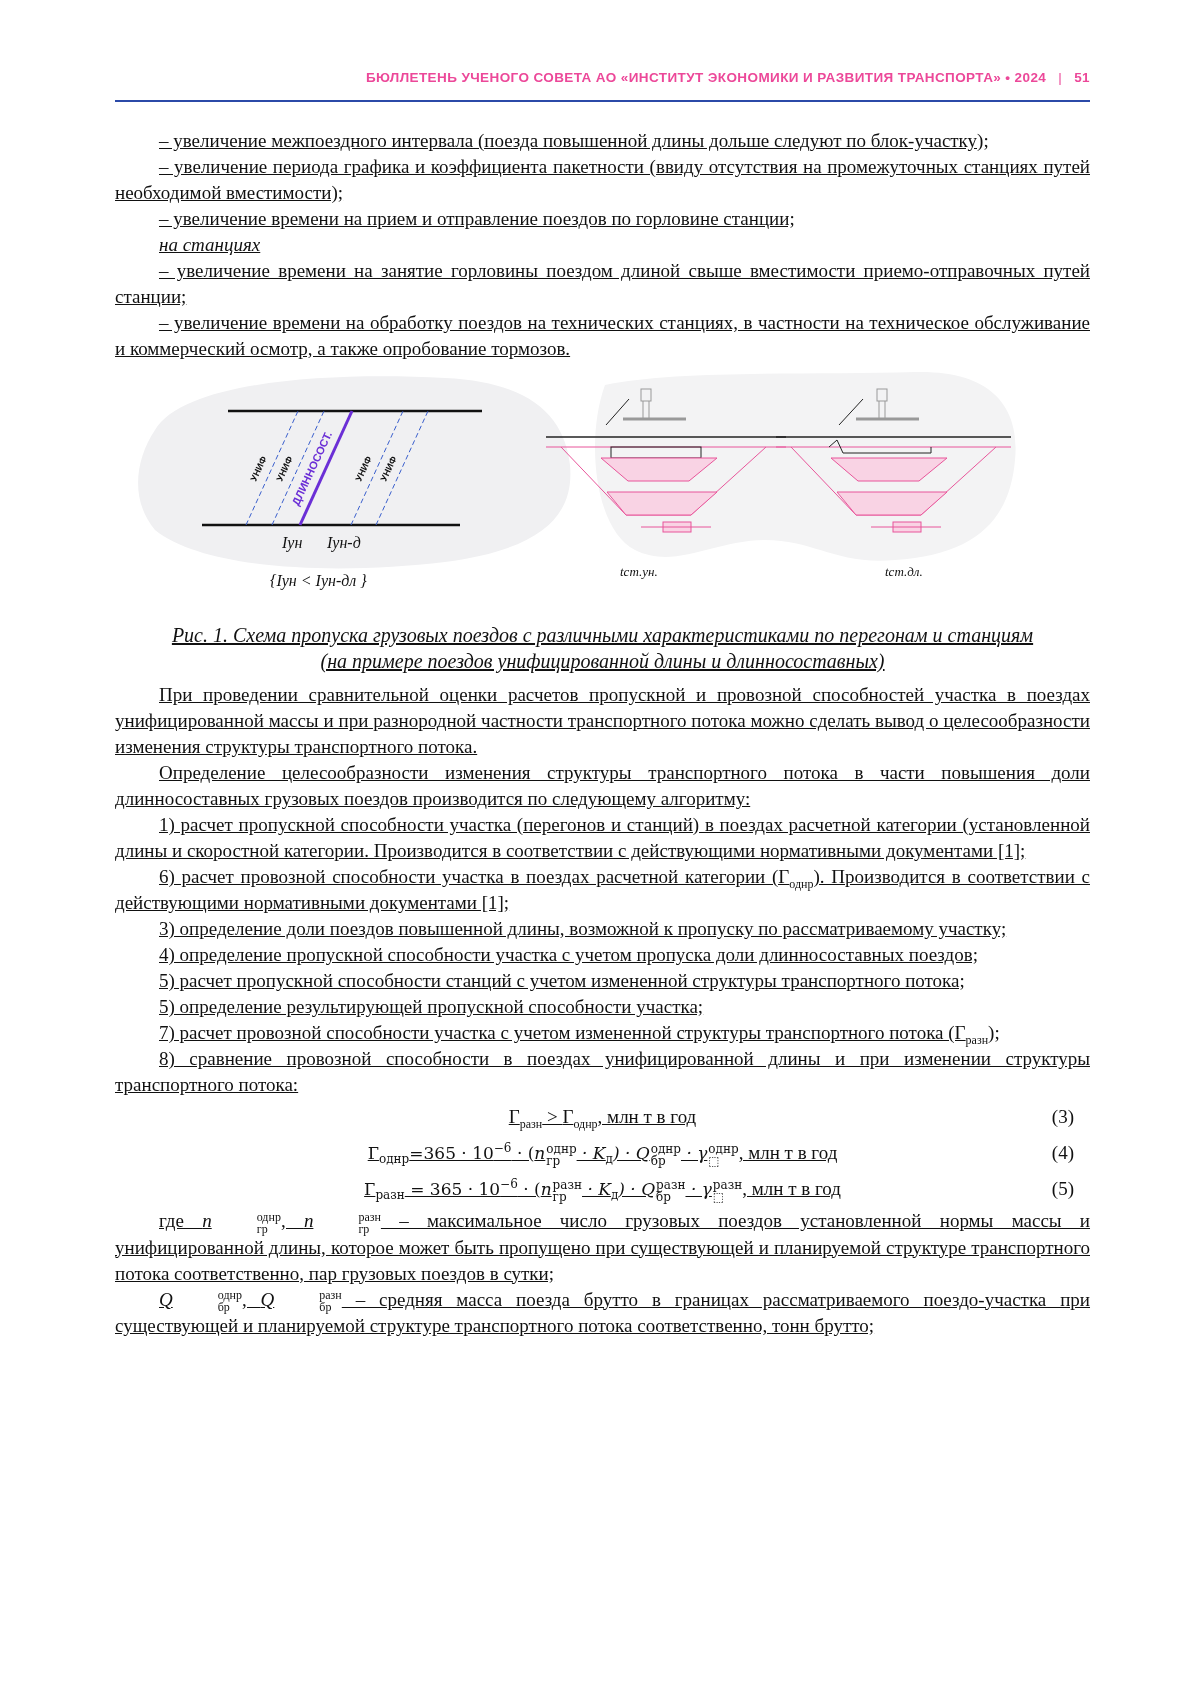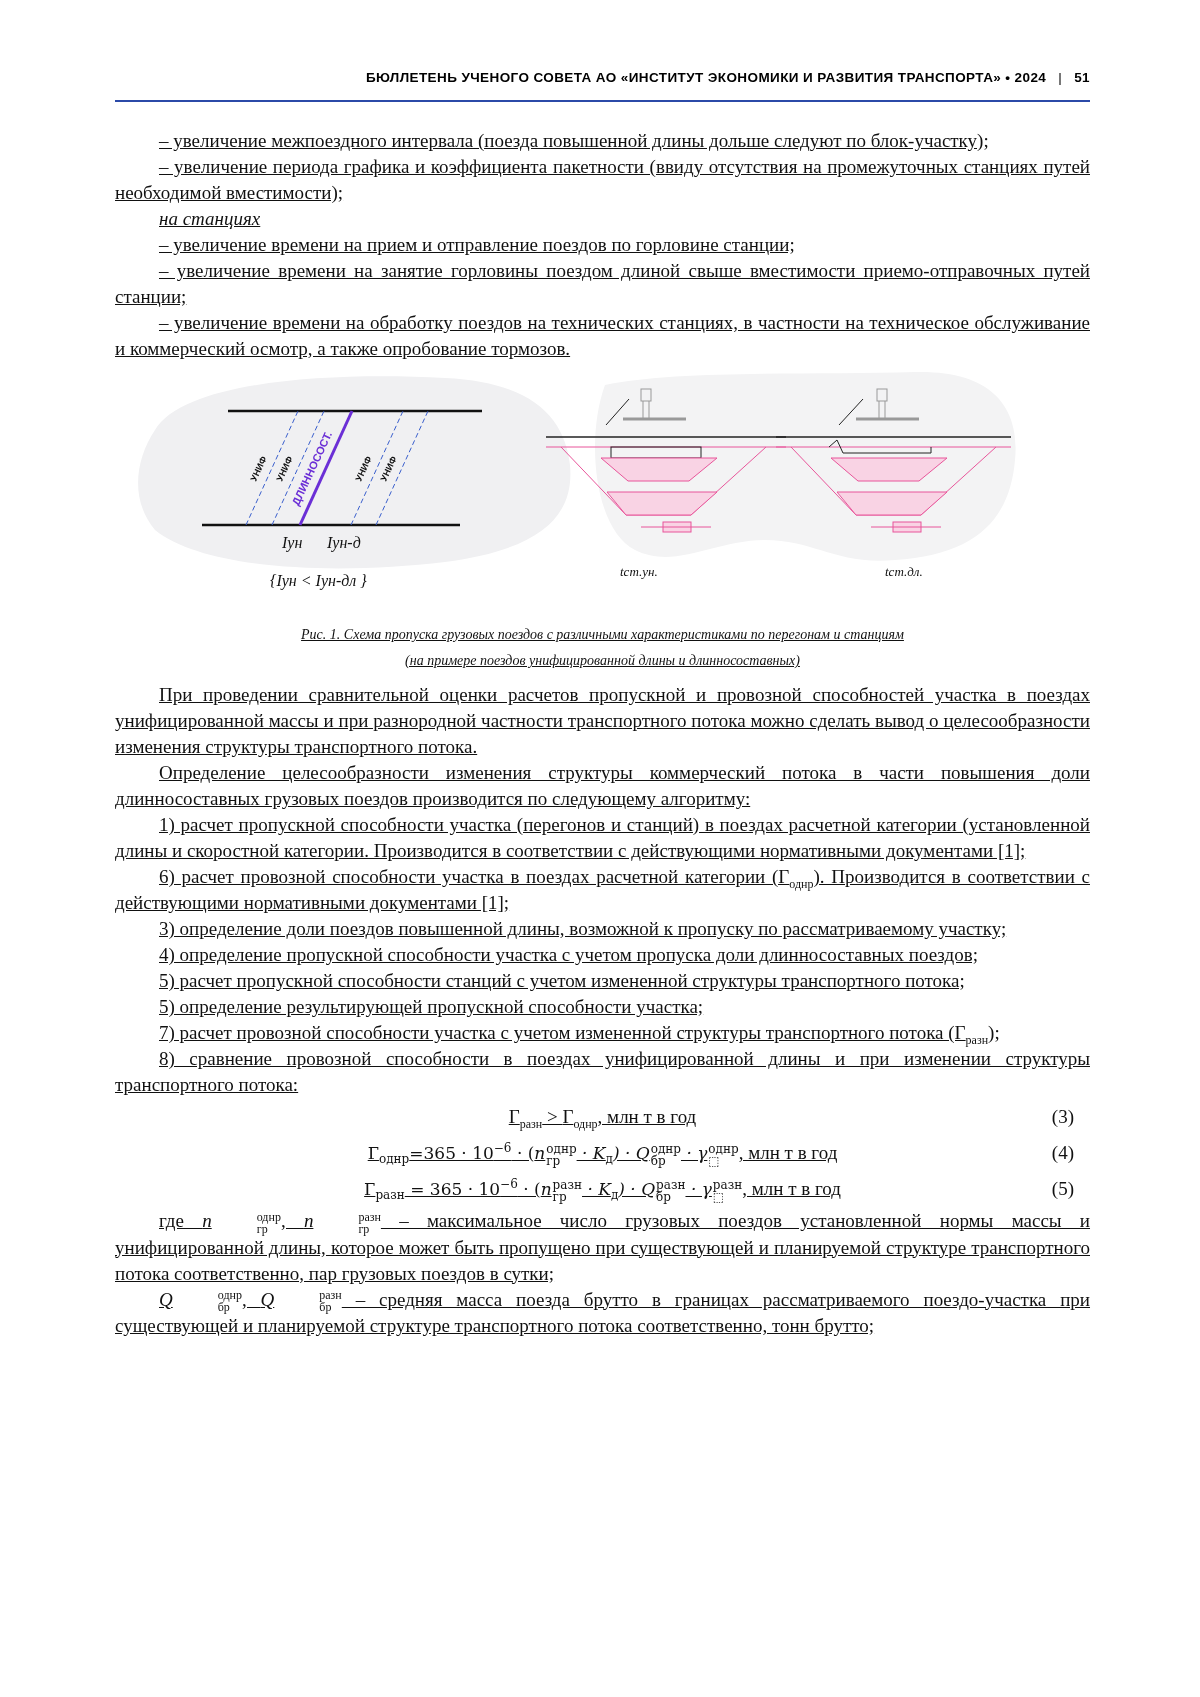--- a/index.html
+++ b/index.html
@@ -1,45 +1,45 @@
 <!DOCTYPE html>
 <html><head>
 <meta charset="utf-8">
 <style>
   html, body { margin:0; padding:0; background:#ffffff; }
   body { width:1200px; height:1697px; position:relative; overflow:hidden; font-family:"Liberation Serif", serif; color:#111; }
   .header { position:absolute; left:115px; top:66px; width:975px; height:34px; border-bottom:2px solid #2b4aa8; }
-  .header-text { position:absolute; right:0; top:4px; font-family:"Liberation Sans", sans-serif; font-size:13.5px; letter-spacing:0.4px; color:#000000; font-weight:bold; white-space:nowrap; }
+  .header-text { position:absolute; right:0; top:4px; font-family:"Liberation Sans", sans-serif; font-size:13.5px; letter-spacing:0.4px; color:#ec4899; font-weight:bold; white-space:nowrap; }
   .header-text .sep { display:inline-block; margin:0 12px; font-weight:normal; }
   .content { position:absolute; left:115px; top:128px; width:975px; font-size:19px; line-height:26px; text-align:justify;text-decoration:underline; }
   .p { text-indent:44px; margin:0; }
   .italic { font-style:italic; }
   .figure { position:relative; width:975px; height:248px; margin-top:8px; }
-  .caption { text-align:center; font-style:italic; font-size:14px; line-height:26px; margin-top:4px; }
+  .caption { text-align:center; font-style:italic; font-size:20px; line-height:26px; margin-top:4px; }
   .formula { position:relative; text-align:center; margin:2px 16px; height:34px; line-height:34px; font-family:"DejaVu Serif", serif; font-size:17px; }
   .formula .num { position:absolute; right:0; top:0; font-family:"Liberation Serif", serif; font-size:19px; }
   sub, sup { font-size:12px; line-height:0; }
   .supsub { display:inline-block; vertical-align:middle; line-height:12px; font-size:12px; text-align:left; margin-left:1px; }
   .supsub span { display:block; }
   .mi { font-style:italic; }
 </style>
 </head>
 <body>
 
 <div class="header">
   <div class="header-text">
     <span>БЮЛЛЕТЕНЬ УЧЕНОГО СОВЕТА АО «ИНСТИТУТ ЭКОНОМИКИ И РАЗВИТИЯ ТРАНСПОРТА» • 2024</span><span class="sep">|</span><span>51</span>
   </div>
 </div>
 
 <div class="content">
   <p class="p">–  увеличение межпоездного интервала (поезда повышенной длины дольше следуют по блок-участку);</p>
   <p class="p">–  увеличение периода графика и коэффициента пакетности (ввиду отсутствия на промежуточных станциях путей необходимой вместимости);</p>
+  <p class="p">–  увеличение времени на прием и отправление поездов по горловине станции;</p>
   <p class="p italic">на станциях</p>
-  <p class="p">–  увеличение времени на прием и отправление поездов по горловине станции;</p>
   <p class="p">–  увеличение времени на занятие горловины поездом длиной свыше вместимости приемо-отправочных путей станции;</p>
   <p class="p">–  увеличение времени на обработку поездов на технических станциях, в частности на техническое обслуживание и коммерческий осмотр, а также опробование тормозов.</p>
 
   <div class="figure">
     <svg width="975" height="248" viewBox="0 0 975 248">
 
       <path d="M40,60 C70,10 220,2 330,8 C420,12 450,50 455,95 C460,150 420,180 330,192 C220,205 90,200 40,160 C15,130 20,90 40,60 Z" fill="#f0f0f2"></path>
       <path d="M490,15 C560,0 700,5 800,2 C880,0 905,40 900,90 C895,150 860,185 780,190 C720,195 700,170 650,170 C600,170 560,200 520,180 C480,160 470,70 490,15 Z" fill="#f3f3f4"></path>
 
       <line x1="113" y1="41" x2="367" y2="41" stroke="#111" stroke-width="2.5"></line>
@@ -102,21 +102,21 @@
       <text x="770" y="206" font-family="Liberation Serif, serif" font-style="italic" font-size="13" fill="#111">tст.дл.</text>
     </svg>
   </div>
 
   <div class="caption">
     <div>Рис. 1. Схема пропуска грузовых поездов с различными характеристиками по перегонам и станциям</div>
     <div>(на примере поездов унифицированной длины и длинносоставных)</div>
   </div>
 
   <p class="p" style="margin-top:8px">При проведении сравнительной оценки расчетов пропускной и провозной способностей участка в поездах унифицированной массы и при разнородной частности транспортного потока можно сделать вывод о целесообразности изменения структуры транспортного потока.</p>
-  <p class="p">Определение целесообразности изменения структуры коммерческий потока в части повышения доли длинносоставных грузовых поездов производится по следующему алгоритму:</p>
+  <p class="p">Определение целесообразности изменения структуры транспортного потока в части повышения доли длинносоставных грузовых поездов производится по следующему алгоритму:</p>
   <p class="p">1)  расчет пропускной способности участка (перегонов и станций) в поездах расчетной категории (установленной длины и скоростной категории. Производится в соответствии с действующими нормативными документами [1];</p>
   <p class="p"><span>6)  расчет провозной способности участка в поездах расчетной категории (Г</span><sub>однр</sub><span>). Производится в соответствии с действующими нормативными документами [1];</span></p>
   <p class="p">3)  определение доли поездов повышенной длины, возможной к пропуску по рассматриваемому участку;</p>
   <p class="p">4)  определение пропускной способности участка с учетом пропуска доли длинносоставных поездов;</p>
   <p class="p">5)  расчет пропускной способности станций с учетом измененной структуры транспортного потока;</p>
   <p class="p">5)  определение результирующей пропускной способности участка;</p>
   <p class="p"><span>7)  расчет провозной способности участка с учетом измененной структуры транспортного потока (Г</span><sub>разн</sub><span>);</span></p>
   <p class="p">8)  сравнение провозной способности в поездах унифицированной длины и при изменении структуры транспортного потока:</p>
 
   <div class="formula" style="font-family:'Liberation Serif', serif; font-size:19px;">

